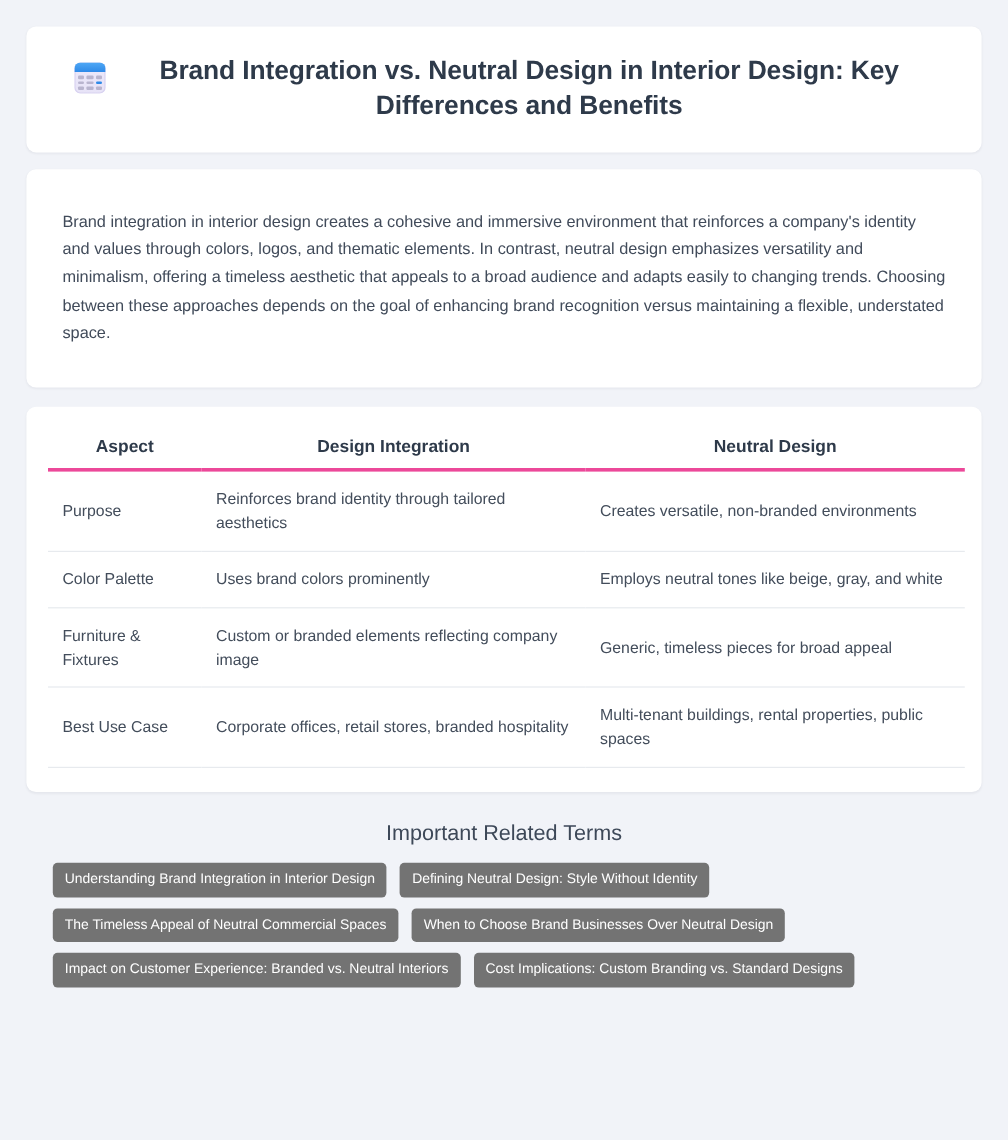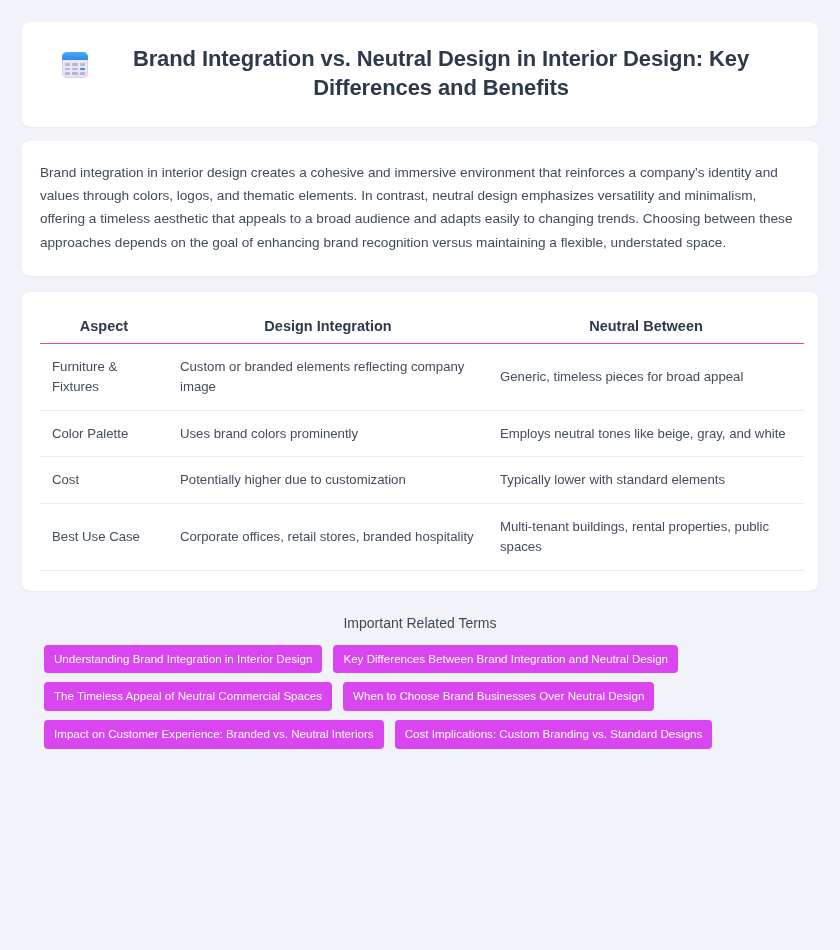--- a/index.html
+++ b/index.html
@@ -84,21 +84,21 @@
     text-align: center;
     letter-spacing: -0.1px;
   }
 
   
   .desc-card {
     padding: 20px 18px 22px 18px;
     margin-bottom: 16px;
   }
   .desc-text {
-    margin: 0;
+    margin: 12px;
     font-size: 13.6px;
     line-height: 1.72;
     color: #414b5a;
   }
 
   
   .table-card {
     padding: 22px 18px 20px 18px;
     margin-bottom: 14px;
   }
@@ -108,21 +108,21 @@
     table-layout: fixed;
   }
   table.compare col.c1 { width: 128px; }
   table.compare col.c2 { width: 320px; }
   table.compare col.c3 { width: 316px; }
   table.compare th {
     font-size: 14.5px;
     font-weight: 700;
     color: #2e3a4a;
     padding: 4px 12px 9px 12px;
-    border-bottom: 1px solid #ec4899;
+    border-bottom: 3px solid #ec4899;
     text-align: center;
   }
   table.compare th.aspect-h {
     text-align: center;
   }
   table.compare td {
     font-size: 13.2px;
     line-height: 1.5;
     color: #434d5b;
     padding: 13px 12px 13px 12px;
@@ -132,33 +132,33 @@
   table.compare tr:last-child td {
     border-bottom: 1px solid #e7eaee;
   }
 
   
   .terms-section {
     padding: 4px 22px 0 22px;
   }
   .terms-title {
     margin: 6px 0 14px 0;
-    font-size: 14px;
+    font-size: 18px;
     font-weight: 400;
     color: #3d4858;
     text-align: center;
   }
   .tags {
     display: flex;
     flex-wrap: wrap;
     gap: 9px 11px;
     justify-content: flex-start;
   }
   .tag {
-    background: #d946ef;
+    background: #737373;
     color: #ffffff;
     font-size: 11.6px;
     line-height: 1;
     padding: 8px 10px 9px 10px;
     border-radius: 4px;
     white-space: nowrap;
   }
   .footer-spacer { height: 30px; }
 </style>
 </head>
@@ -194,53 +194,53 @@
     <table class="compare">
       <colgroup>
         <col class="c1">
           <col class="c2">
           <col class="c3">
       </colgroup>
       <thead>
         <tr>
           <th class="aspect-h">Aspect</th>
           <th>Design Integration</th>
-          <th>Neutral Between</th>
+          <th>Neutral Design</th>
         </tr>
       </thead>
       <tbody>
+        <tr>
+          <td>Purpose</td>
+          <td>Reinforces brand identity through tailored aesthetics</td>
+          <td>Creates versatile, non-branded environments</td>
+        </tr>
+        <tr>
+          <td>Color Palette</td>
+          <td>Uses brand colors prominently</td>
+          <td>Employs neutral tones like beige, gray, and white</td>
+        </tr>
         <tr>
           <td>Furniture &amp; Fixtures</td>
           <td>Custom or branded elements reflecting company image</td>
           <td>Generic, timeless pieces for broad appeal</td>
-        </tr>
-        <tr>
-          <td>Color Palette</td>
-          <td>Uses brand colors prominently</td>
-          <td>Employs neutral tones like beige, gray, and white</td>
-        </tr>
-        <tr>
-          <td>Cost</td>
-          <td>Potentially higher due to customization</td>
-          <td>Typically lower with standard elements</td>
         </tr>
         <tr>
           <td>Best Use Case</td>
           <td>Corporate offices, retail stores, branded hospitality</td>
           <td>Multi-tenant buildings, rental properties, public spaces</td>
         </tr>
       </tbody>
     </table>
   </div>
 
   <div class="terms-section">
     <h2 class="terms-title">Important Related Terms</h2>
     <div class="tags">
       <span class="tag">Understanding Brand Integration in Interior Design</span>
-      <span class="tag">Key Differences Between Brand Integration and Neutral Design</span>
+      <span class="tag">Defining Neutral Design: Style Without Identity</span>
       <span class="tag">The Timeless Appeal of Neutral Commercial Spaces</span>
       <span class="tag">When to Choose Brand Businesses Over Neutral Design</span>
       <span class="tag">Impact on Customer Experience: Branded vs. Neutral Interiors</span>
       <span class="tag">Cost Implications: Custom Branding vs. Standard Designs</span>
 
     </div>
   </div>
 
   <div class="footer-spacer"></div>
 

